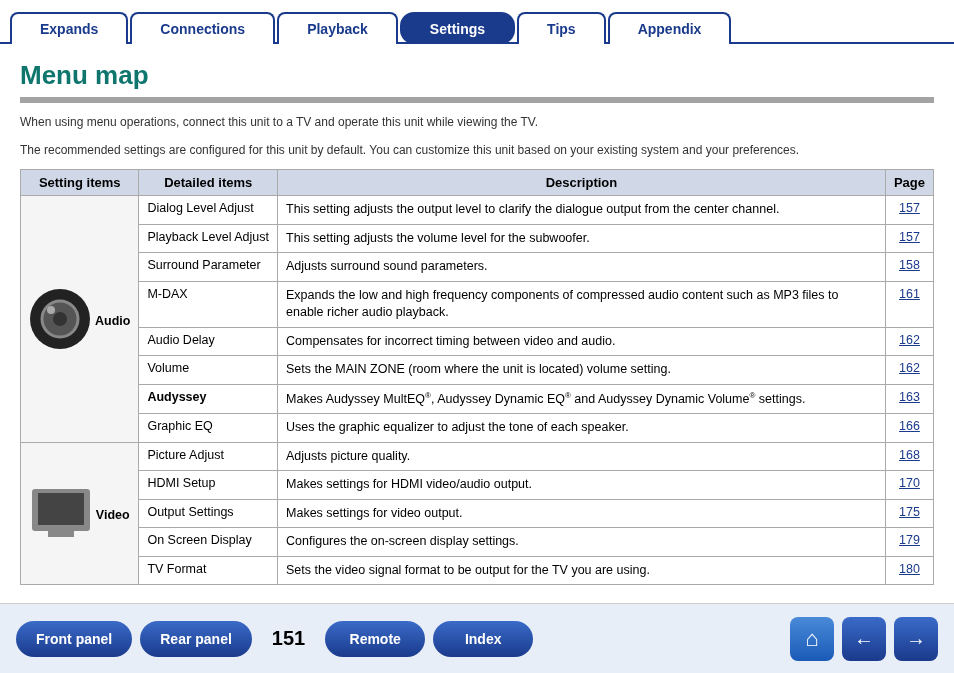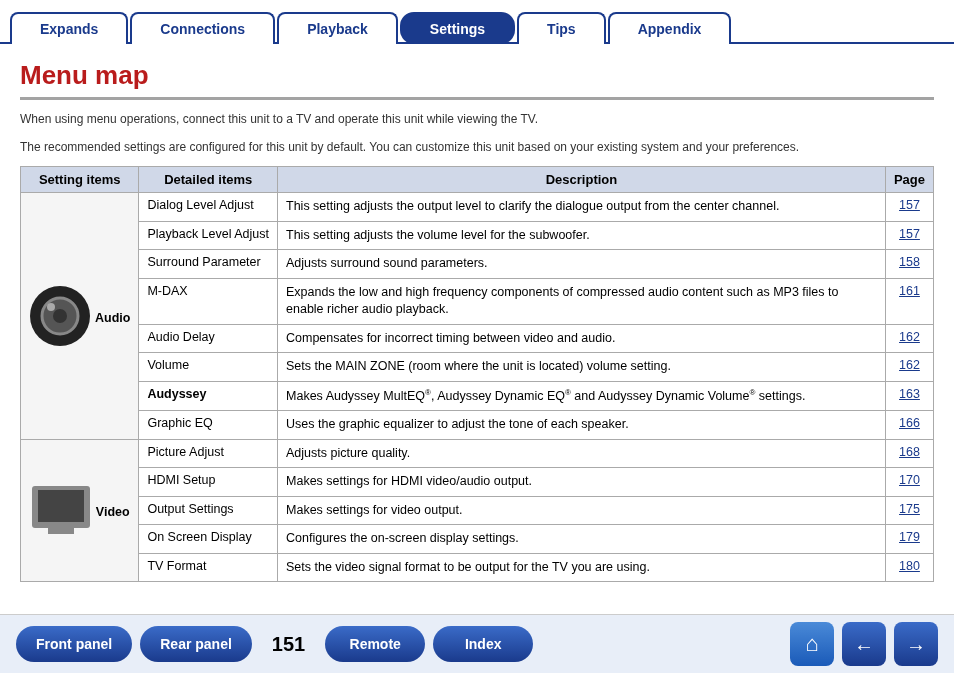--- a/index.html
+++ b/index.html
@@ -44,23 +44,23 @@
     }
 
     
     .main-content {
       padding: 16px 20px 10px 20px;
     }
 
     .page-title {
       font-size: 26px;
       font-weight: bold;
-      color: #b91c1c;
+      color: #0f766e;
       margin-bottom: 10px;
-      border-bottom: 3px solid #a3a3a3;
+      border-bottom: 6px solid #a3a3a3;
       padding-bottom: 6px;
     }
 
     .intro-text {
       font-size: 12px;
       color: #333;
       margin-bottom: 10px;
       line-height: 1.5;
     }
 
@@ -124,21 +124,21 @@
       position: absolute;
       bottom: 0;
       left: 0;
       right: 0;
       background: #e8eef8;
       border-top: 1px solid #ccc;
       display: flex;
       align-items: center;
       justify-content: space-between;
       padding: 10px 16px;
-      height: 59px;
+      height: 70px;
     }
     .footer-nav {
       display: flex;
       align-items: center;
       gap: 8px;
     }
     .footer-btn {
       background: linear-gradient(to bottom, #3a6bc8, #1a3a8c);
       color: #fff;
       font-weight: bold;

